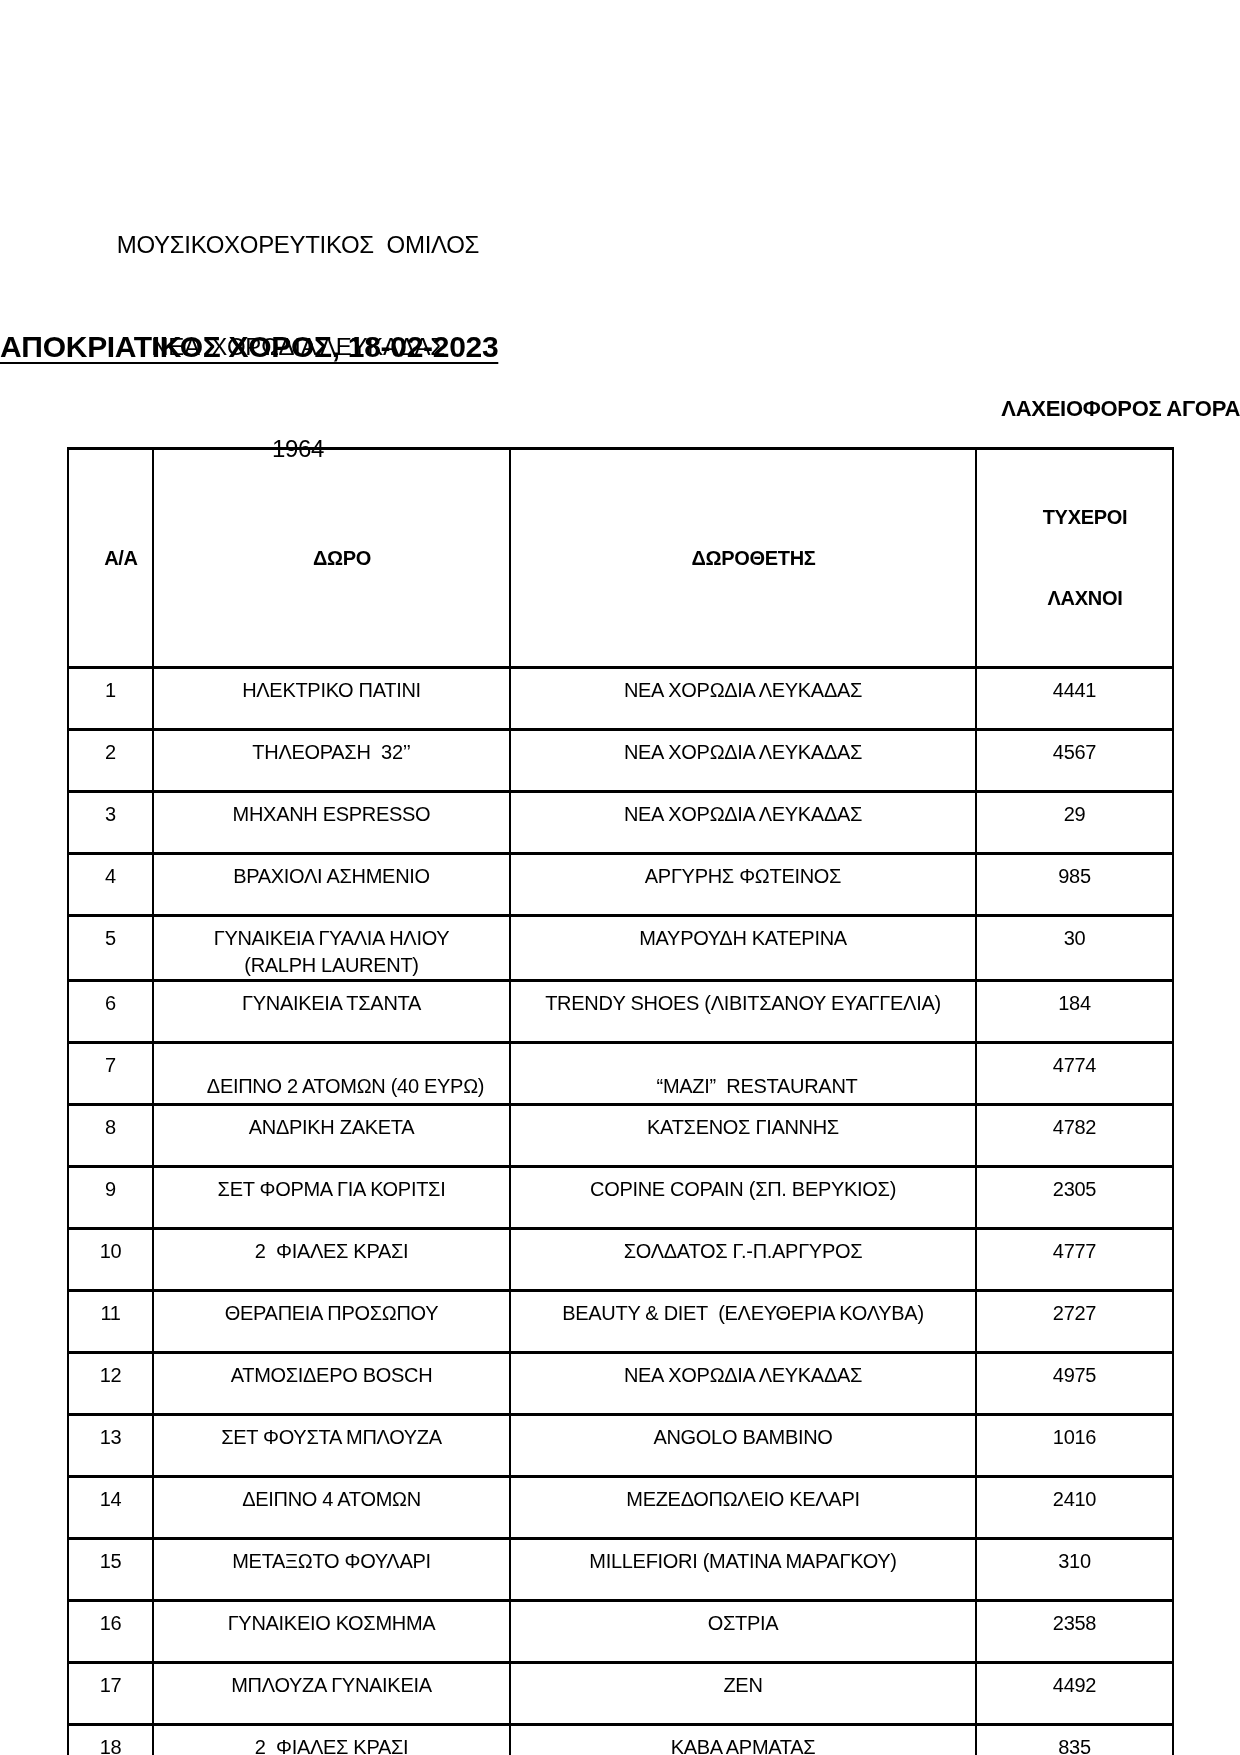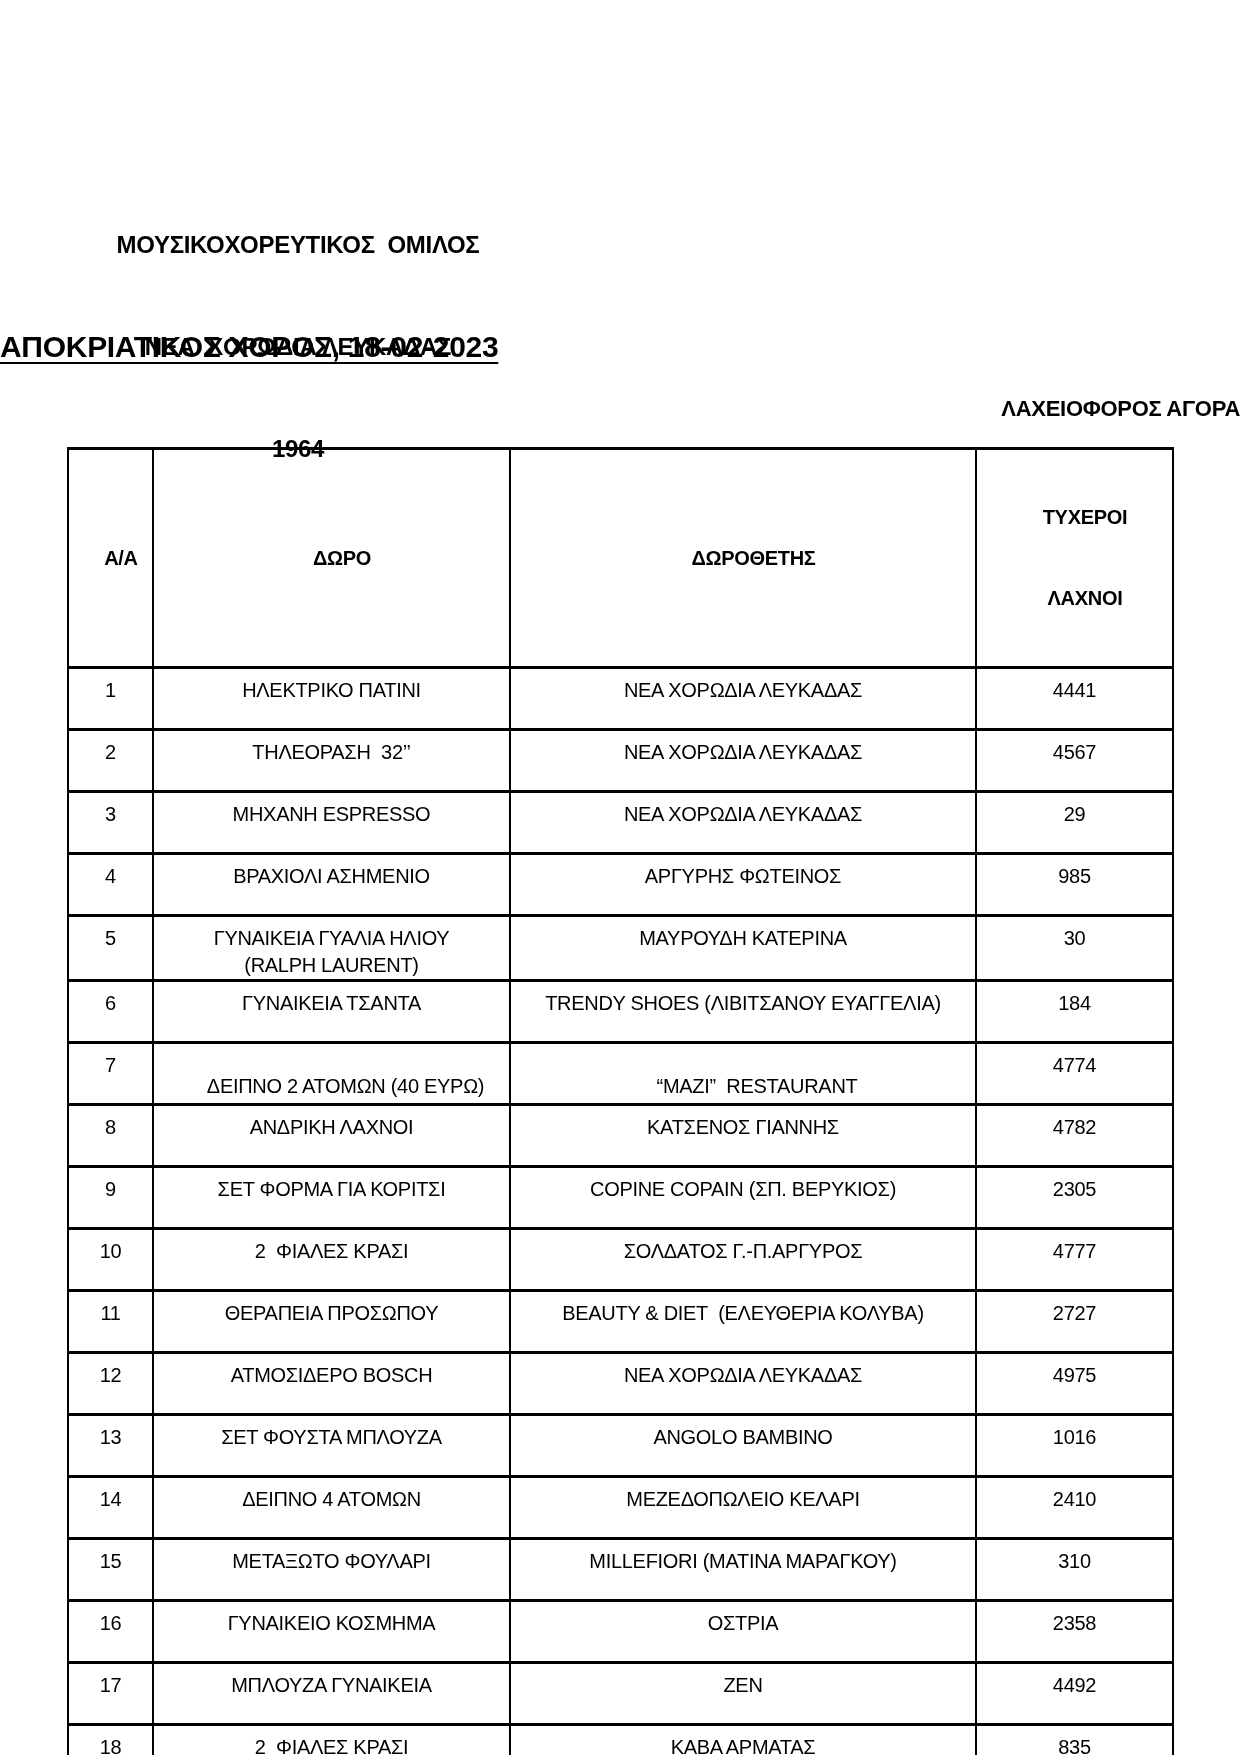--- a/index.html
+++ b/index.html
@@ -16,21 +16,21 @@
     font-family: "Liberation Sans", "DejaVu Sans", sans-serif;
     overflow: hidden;
   }
   .org-block {
     position: absolute;
     left: 107px;
     top: 160px;
     width: 382px;
     text-align: center;
     font-size: 24px;
-    font-weight: bold;
+    font-weight: normal;
     line-height: 34px;
     letter-spacing: -0.3px;
     white-space: pre-wrap;
   }
   .event-title {
     position: absolute;
     left: 0;
     top: 330px;
     width: 1240px;
     text-align: left;
@@ -167,21 +167,21 @@
           <td><div>184</div></td>
         </tr>
         <tr>
           <td><div>7</div></td>
           <td class="bottom"><div>ΔΕΙΠΝΟ 2 ΑΤΟΜΩΝ (40 ΕΥΡΩ)</div></td>
           <td class="bottom"><div>“ΜΑΖΙ”  RESTAURANT</div></td>
           <td><div>4774</div></td>
         </tr>
         <tr>
           <td><div>8</div></td>
-          <td><div>ΑΝΔΡΙΚΗ ΛΑΧΝΟΙ</div></td>
+          <td><div>ΑΝΔΡΙΚΗ ΖΑΚΕΤΑ</div></td>
           <td><div>ΚΑΤΣΕΝΟΣ ΓΙΑΝΝΗΣ</div></td>
           <td><div>4782</div></td>
         </tr>
         <tr>
           <td><div>9</div></td>
           <td><div>ΣΕΤ ΦΟΡΜΑ ΓΙΑ ΚΟΡΙΤΣΙ</div></td>
           <td><div>COPINE COPAIN (ΣΠ. ΒΕΡΥΚΙΟΣ)</div></td>
           <td><div>2305</div></td>
         </tr>
         <tr>

